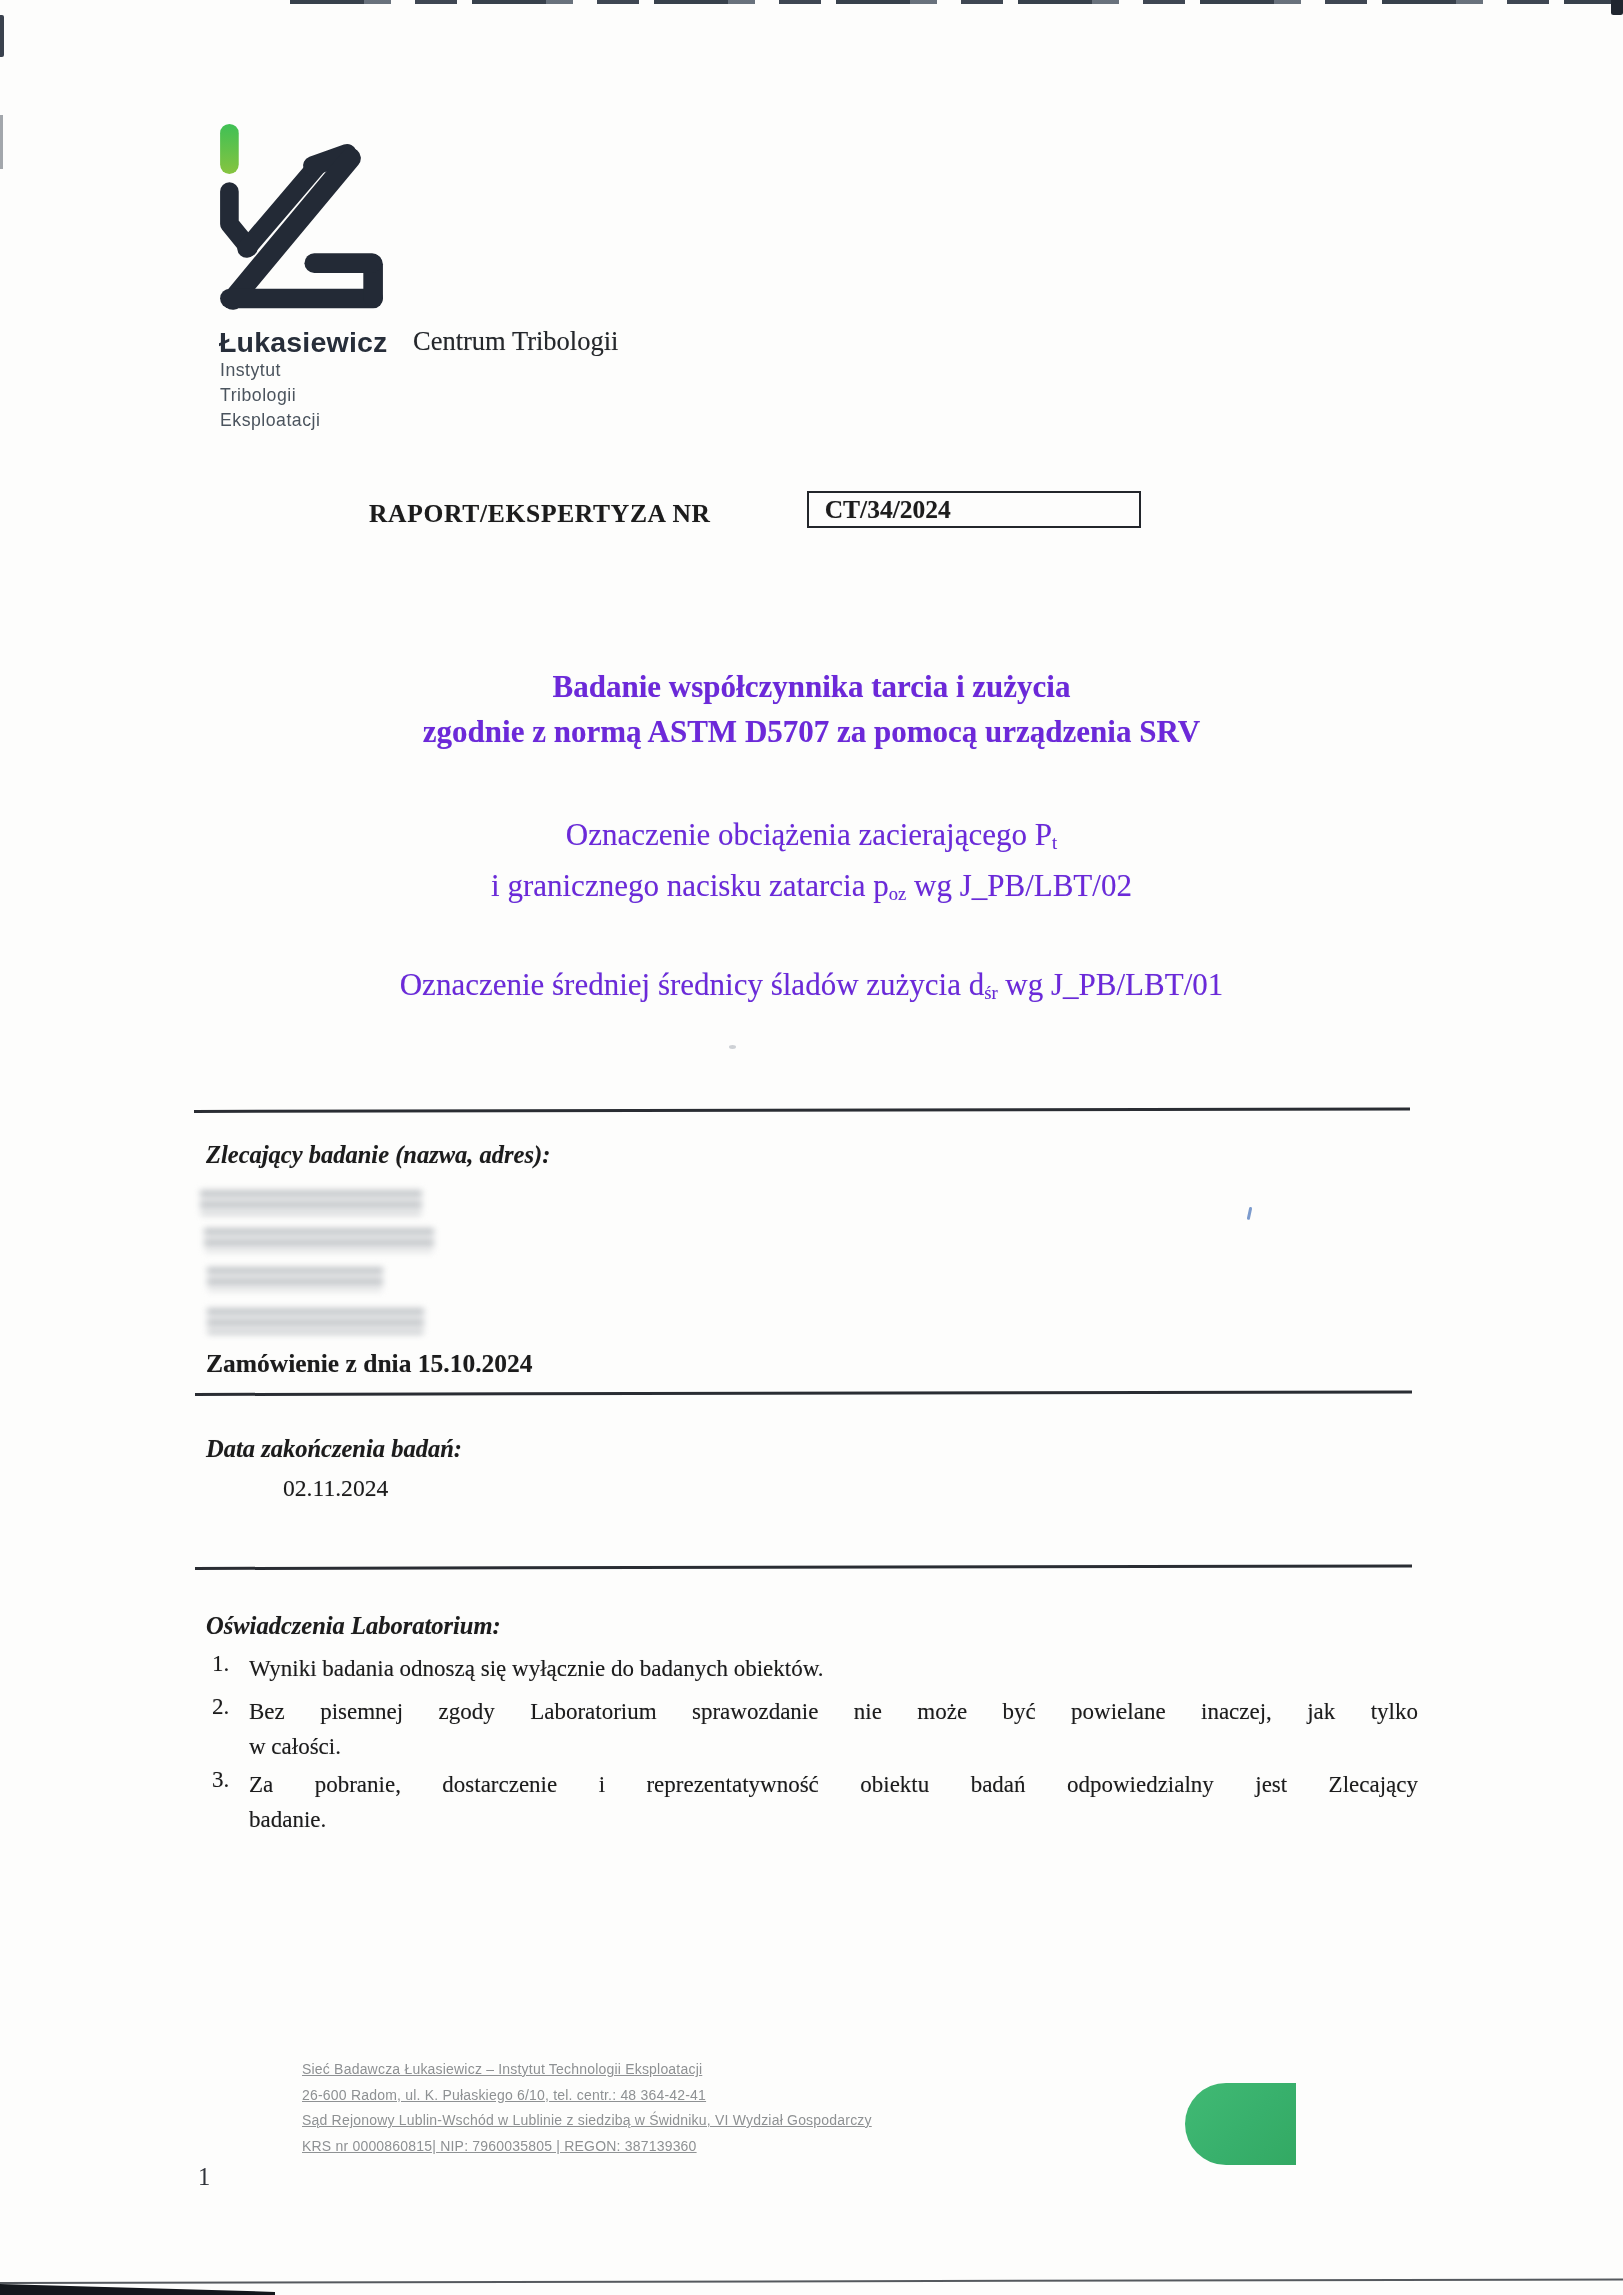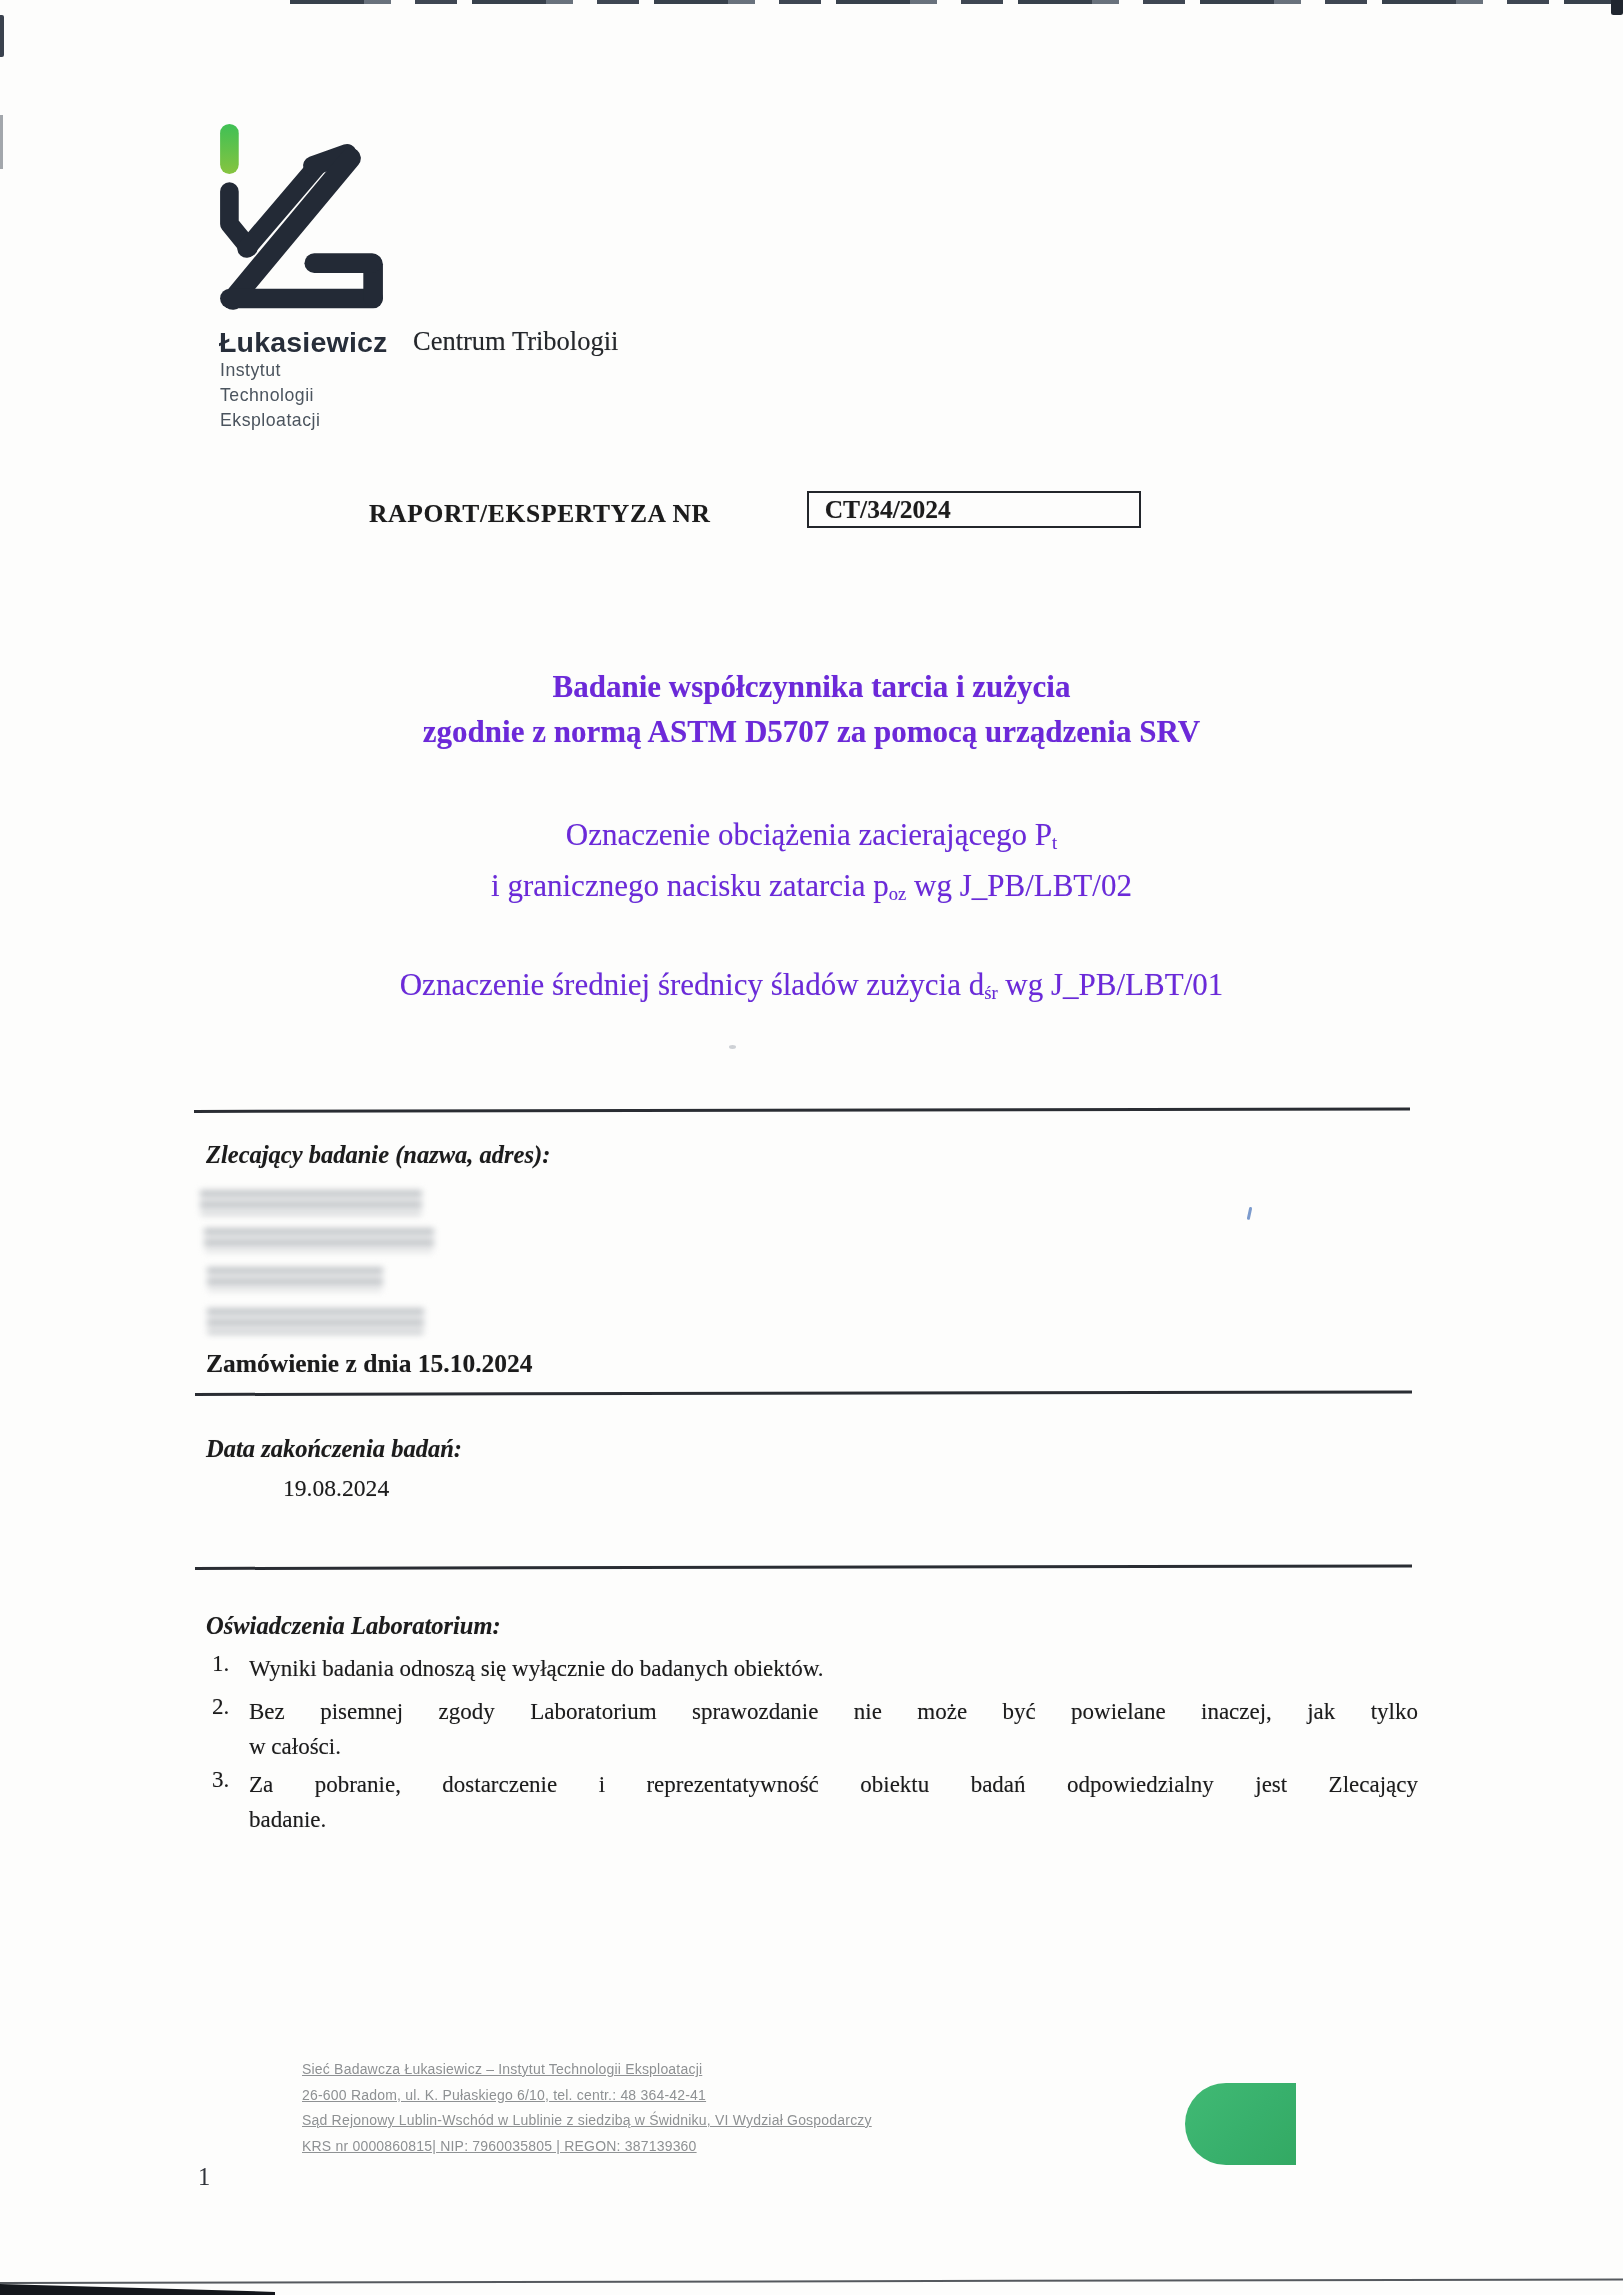--- a/index.html
+++ b/index.html
@@ -84,21 +84,21 @@
       <line x1="284" y1="82" x2="44" y2="370" stroke-width="42" stroke-linecap="round"></line>
       <line x1="38" y1="368" x2="330" y2="368" stroke-width="40" stroke-linecap="round"></line>
       <line x1="330" y1="298" x2="330" y2="366" stroke-width="40" stroke-linecap="round"></line>
       <line x1="210" y1="296" x2="328" y2="296" stroke-width="40" stroke-linecap="round"></line>
     </g>
   </svg>
 
   <div class="abs brand-name" style="left:219px;top:326px;">Łukasiewicz</div>
   <div class="abs org-lines" style="left:220px;top:358px;">
     <div>Instytut</div>
-    <div>Technologii</div>
+    <div>Tribologii</div>
     <div>Eksploatacji</div>
   </div>
   <div class="abs centrum ink" style="left:413px;top:326px;">Centrum Tribologii</div>
 
   <div class="abs report-label ink" style="left:369px;top:499px;">RAPORT/EKSPERTYZA NR</div>
   <div class="abs report-box" style="left:807px;top:491px;">
     <span class="ink">CT/34/2024</span>
   </div>
 
   <div class="abs center h1 blue" style="top:664px;">
@@ -120,21 +120,21 @@
 
   <div class="abs redacted" style="left:200px;top:1188px;width:222px;height:26.5px;"></div>
   <div class="abs redacted" style="left:204px;top:1226px;width:230px;height:25.5px;"></div>
   <div class="abs redacted" style="left:207px;top:1265px;width:176px;height:25.5px;"></div>
   <div class="abs redacted" style="left:207px;top:1306px;width:217px;height:27.5px;"></div>
 
   <div class="abs bold ink" style="left:206px;top:1349px;font-size:25.5px;">Zamówienie z dnia 15.10.2024</div>
 
   <div class="abs rule" style="left:195px;top:1393px;width:1217px;"></div>
   <div class="abs bi label50 ink" style="left:206px;top:1435px;">Data zakończenia badań:</div>
-  <div class="abs ink" style="left:283px;top:1475px;font-size:23.6px;">19.08.2024</div>
+  <div class="abs ink" style="left:283px;top:1475px;font-size:23.6px;">02.11.2024</div>
 
   <div class="abs rule" style="left:195px;top:1567px;width:1217px;"></div>
   <div class="abs bi label50 ink" style="left:206px;top:1612px;">Oświadczenia Laboratorium:</div>
 
   <div class="item-row">
     <span class="abs num ink" style="left:212px;top:1651px;">1.</span>
     <div class="abs item-body ink" style="left:249px;top:1651px;">
       <div>Wyniki badania odnoszą się wyłącznie do badanych obiektów.</div>
     </div>
   </div>

